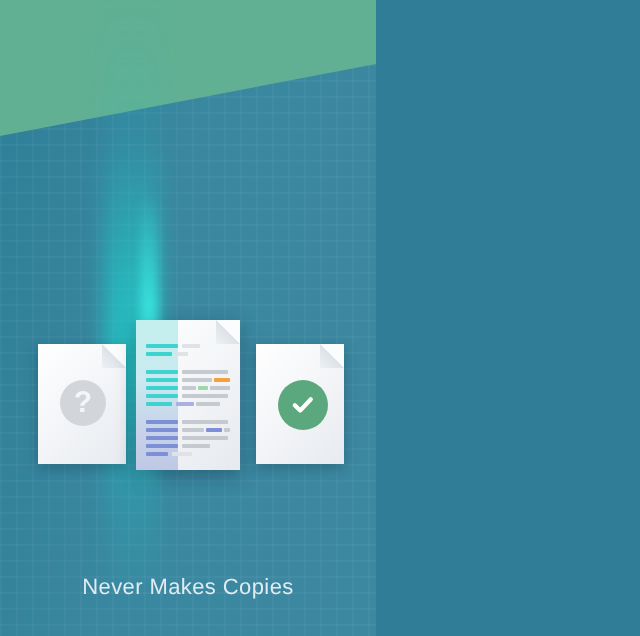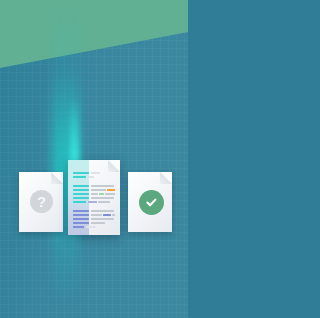--- a/index.html
+++ b/index.html
@@ -249,14 +249,15 @@
   <div class="doc" id="doc-right">
     <div class="doc-page"></div>
     <div class="doc-fold"></div>
     <div class="badge badge-check">
       <svg width="15" height="15" viewBox="0 0 15 15" aria-hidden="true">
         <path d="M3.4 7.6 L6.1 10.3 L11.4 4.6" fill="none" stroke="#ffffff" stroke-width="2.1" stroke-linecap="round" stroke-linejoin="round"></path>
       </svg>
     </div>
   </div>
 
+  <div id="caption">Never Makes Copies</div>
 
 </div>
 
 </body></html>

